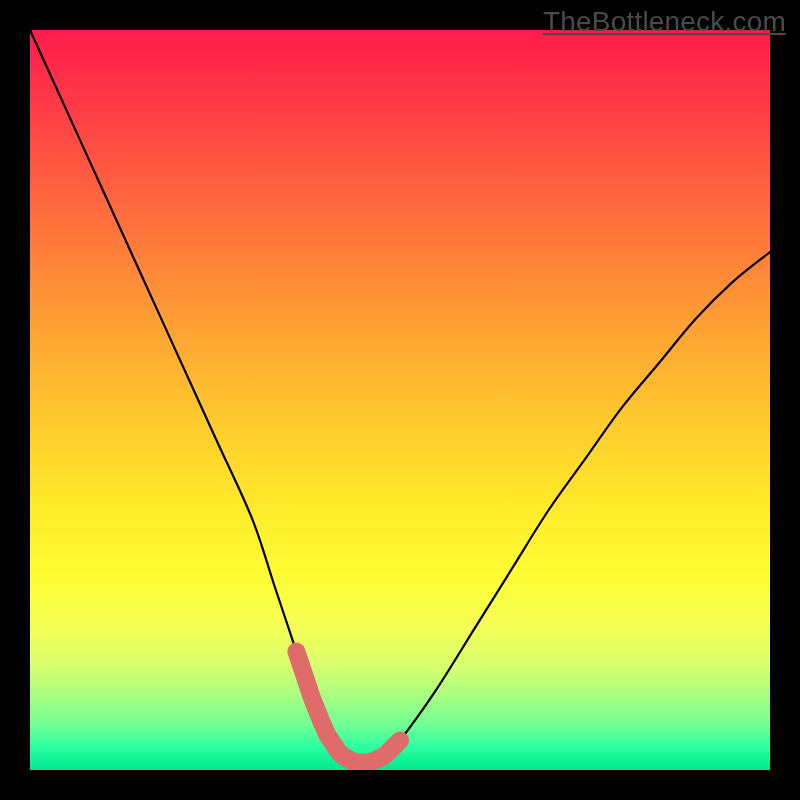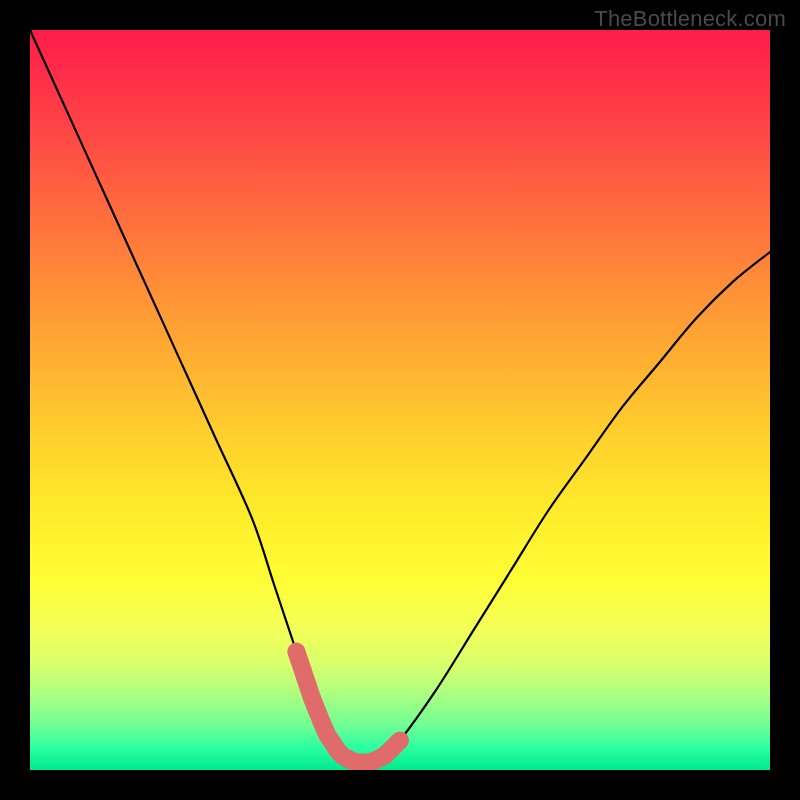--- a/index.html
+++ b/index.html
@@ -15,25 +15,26 @@
     position: relative;
     width: 800px;
     height: 800px;
     background: #000;
   }
   .watermark {
     position: absolute;
     top: 6px;
     right: 14px;
     color: #4a4a4a;
-    font-size: 22px;
+    font-size: 28px;
     font-weight: 400;
     letter-spacing: 0.2px;
     z-index: 10;
     user-select: none;
+    text-decoration: underline;
   }
   .plot {
     position: absolute;
     left: 30px;
     top: 30px;
     width: 740px;
     height: 740px;
     overflow: hidden;
   }
   .gradient-bg {

